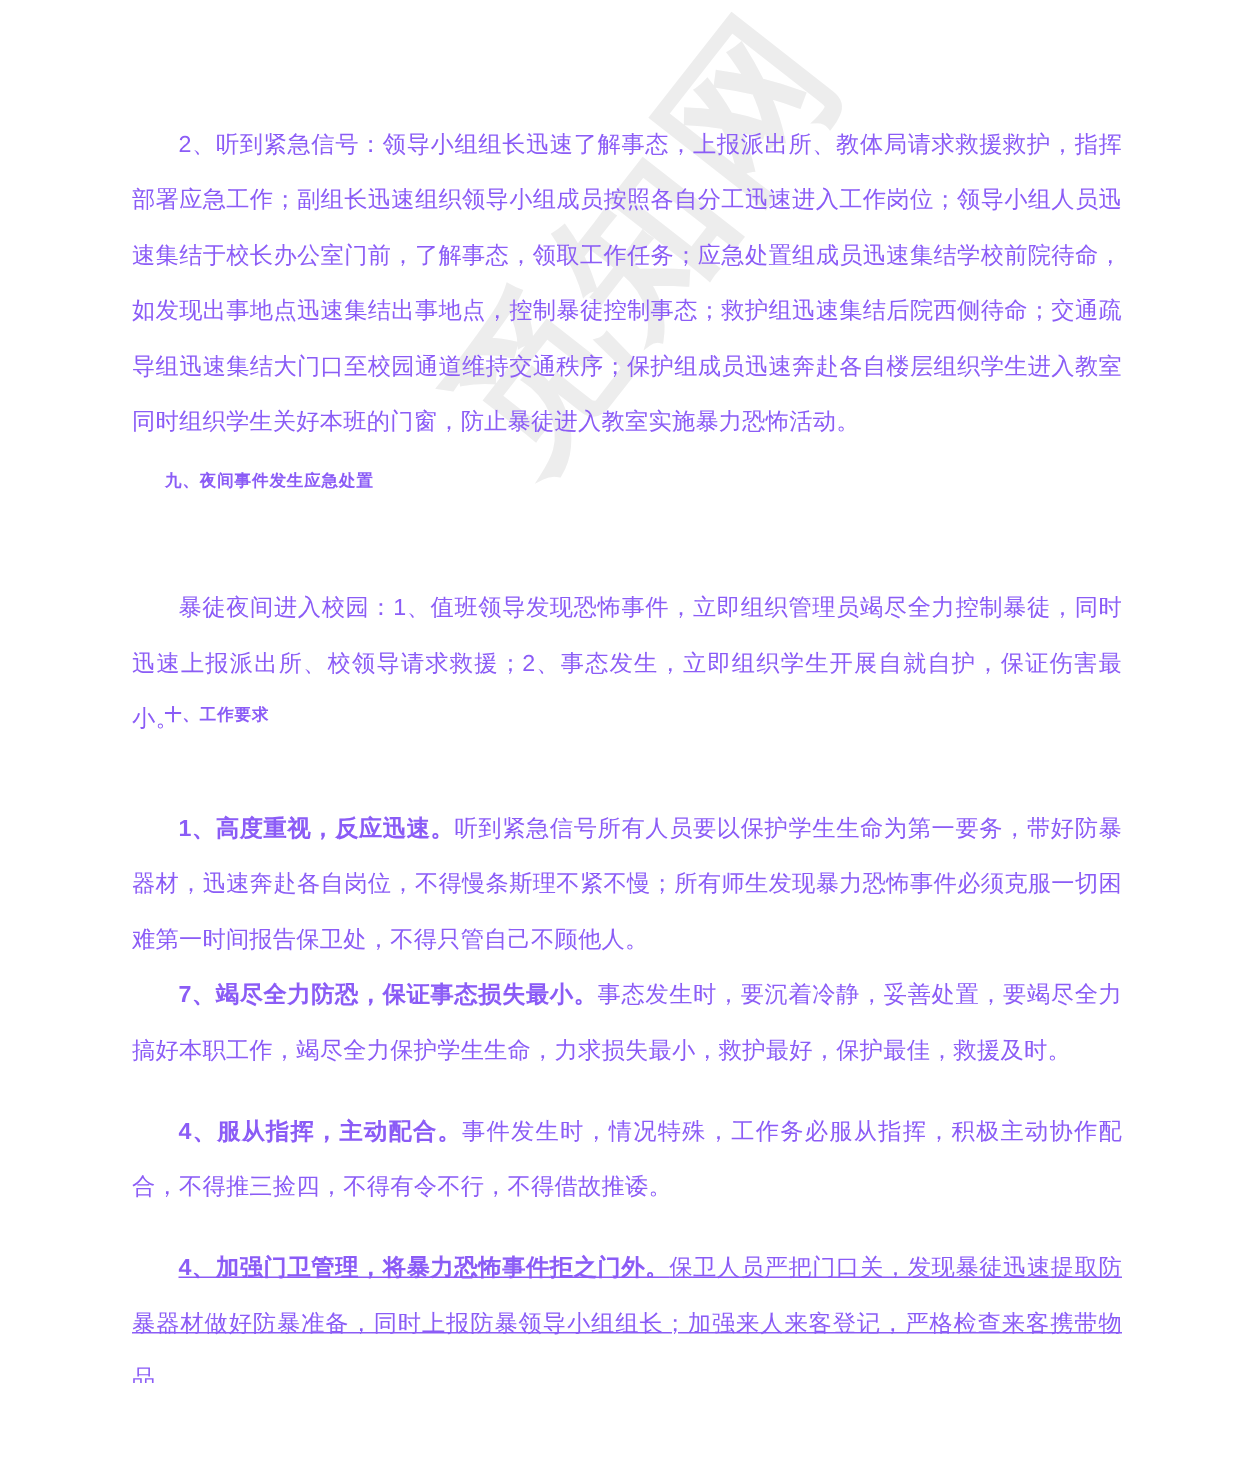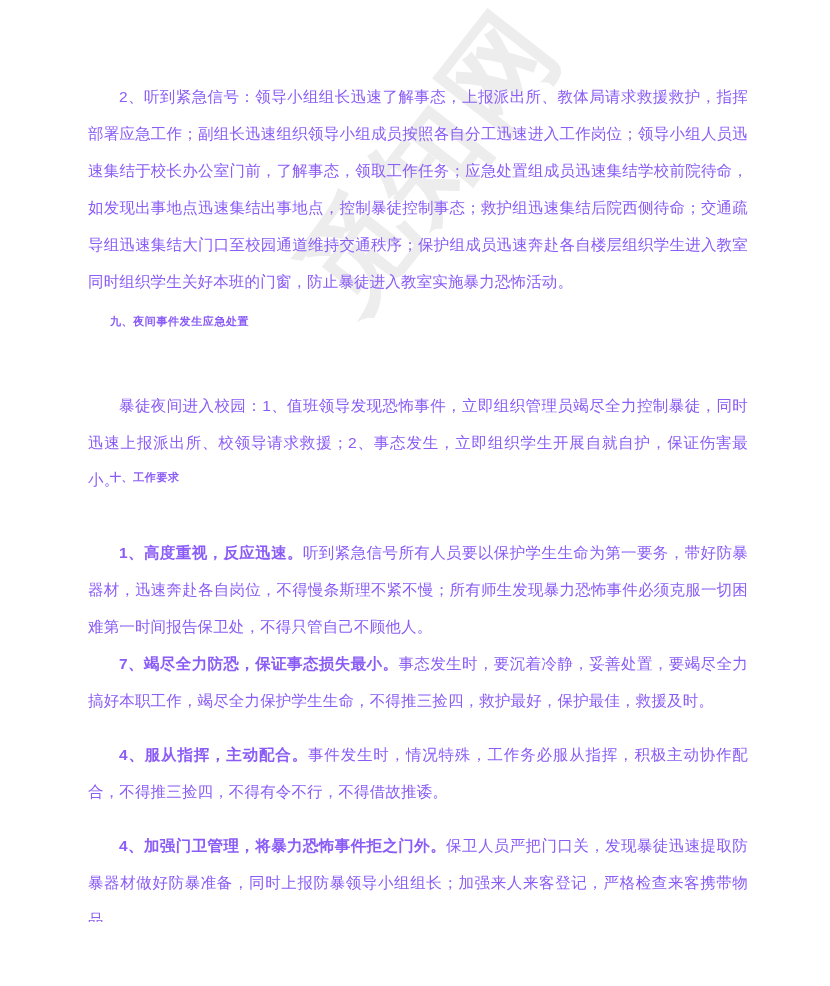--- a/index.html
+++ b/index.html
@@ -81,20 +81,21 @@
     font-size: 11px;
     letter-spacing: 0.6px;
   }
 
   .lead {
     font-weight: bold;
   }
 
   .clip {
     overflow: hidden;
+    text-decoration: underline;
   }
 </style>
 </head>
 <body>
 
 <div id="page">
 
   <div id="watermark-layer">
     <div class="watermark wm-main">觅知网</div>
   </div>
@@ -107,21 +108,21 @@
 
     <div class="block para" style="top: 387px;">暴徒夜间进入校园：1、值班领导发现恐怖事件，立即组织管理员竭尽全力控制暴徒，同时迅速上报派出所、校领导请求救援；2、事态发生，立即组织学生开展自就自护，保证伤害最小。</div>
 
     <div class="block heading" style="top: 459px;">十、工作要求</div>
 
     <div class="block para" style="top: 534px;">
       <span class="lead">1、高度重视，反应迅速。</span><span>听到紧急信号所有人员要以保护学生生命为第一要务，带好防暴器材，迅速奔赴各自岗位，不得慢条斯理不紧不慢；所有师生发现暴力恐怖事件必须克服一切困难第一时间报告保卫处，不得只管自己不顾他人。</span>
     </div>
 
     <div class="block para" style="top: 645px;">
-      <span class="lead">7、竭尽全力防恐，保证事态损失最小。</span><span>事态发生时，要沉着冷静，妥善处置，要竭尽全力搞好本职工作，竭尽全力保护学生生命，不得推三捡四，救护最好，保护最佳，救援及时。</span>
+      <span class="lead">7、竭尽全力防恐，保证事态损失最小。</span><span>事态发生时，要沉着冷静，妥善处置，要竭尽全力搞好本职工作，竭尽全力保护学生生命，力求损失最小，救护最好，保护最佳，救援及时。</span>
     </div>
 
     <div class="block para" style="top: 736px;">
       <span class="lead">4、服从指挥，主动配合。</span><span>事件发生时，情况特殊，工作务必服从指挥，积极主动协作配合，不得推三捡四，不得有令不行，不得借故推诿。</span>
     </div>
 
     <div class="block para clip" style="top: 827px; height: 95px;">
       <span class="lead">4、加强门卫管理，将暴力恐怖事件拒之门外。</span><span>保卫人员严把门口关，发现暴徒迅速提取防暴器材做好防暴准备，同时上报防暴领导小组组长；加强来人来客登记，严格检查来客携带物品，</span>
     </div>
 

